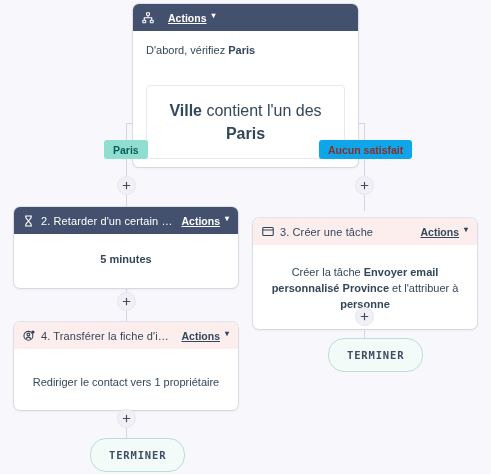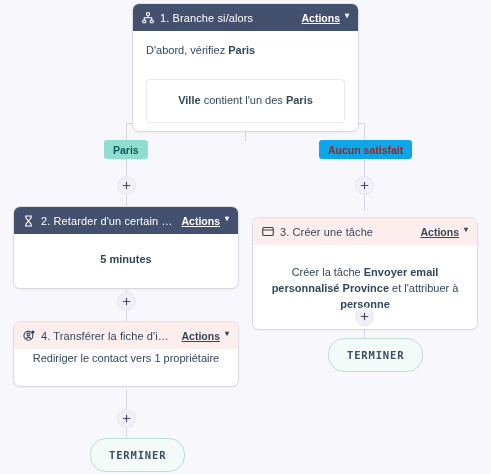--- a/index.html
+++ b/index.html
@@ -106,26 +106,26 @@
   .card-body {
     padding: 12px 13px 8px 13px;
     font-size: 11px;
     color: #33475b;
     line-height: 1.45;
   }
   .card-body.centered { text-align: center; }
   .card-body b { font-weight: bold; }
 
   .inner-box {
-    margin-top: 20px;
+    margin-top: 26px;
     border: 1px solid #e9e9f0;
     border-radius: 4px;
     padding: 13px 10px;
     text-align: center;
-    font-size: 11px;
+    font-size: 16px;
     color: #33475b;
   }
 
   
   .branch-label {
     position: absolute;
     height: 19px;
     display: flex;
     align-items: center;
     justify-content: center;
@@ -180,21 +180,20 @@
   <div class="card" style="left:133px; top:4px; width:225px;">
     <div class="card-header dark">
       <span class="hdr-icon">
         <svg width="12" height="12" viewBox="0 0 16 16" fill="none" stroke="#ffffff" stroke-width="1.4">
           <rect x="6" y="1" width="4" height="3.4" rx="0.6"></rect>
           <rect x="1" y="11" width="4" height="3.4" rx="0.6"></rect>
           <rect x="11" y="11" width="4" height="3.4" rx="0.6"></rect>
           <path d="M8 4.4 V7.6 M3 11 V7.6 H13 V11"></path>
         </svg>
       </span>
-      <span class="hdr-title">1. Branche si/alors</span>
       <span class="actions-wrap">
         <span class="actions-label">Actions</span>
         <span class="caret">▾</span>
       </span>
     </div>
     <div class="card-body">
       <div>
         <span>D'abord, vérifiez </span><b>Paris</b>
       </div>
       <div class="inner-box">
@@ -284,21 +283,21 @@
           <path d="M3.4 10.6c0.5-1.5 1.6-2.3 2.9-2.3s2.4 0.8 2.9 2.3"></path>
           <circle cx="11.6" cy="2.4" r="1.9" fill="#33475b" stroke="none"></circle>
         </svg>
       </span>
       <span class="hdr-title">4. Transférer la fiche d'informati...</span>
       <span class="actions-wrap">
         <span class="actions-label">Actions</span>
         <span class="caret">▾</span>
       </span>
     </div>
-    <div class="card-body centered" style="padding:2px 13px 19px;">
+    <div class="card-body centered" style="padding:2px 13px 19px;margin-top:24px;">
       <span>Rediriger le contact vers 1 propriétaire</span>
     </div>
   </div>
 
   <div class="terminer" style="left:328px; top:338px;">
     <span>TERMINER</span>
   </div>
   <div class="terminer" style="left:90px; top:438px;">
     <span>TERMINER</span>
   </div>

